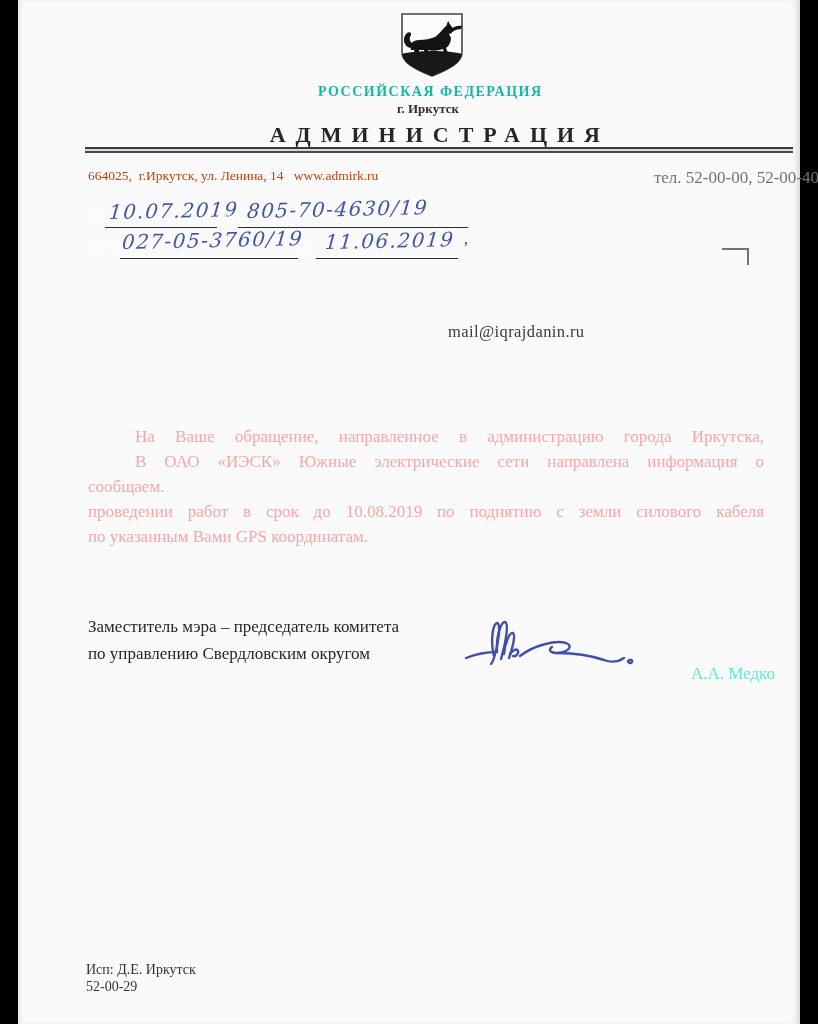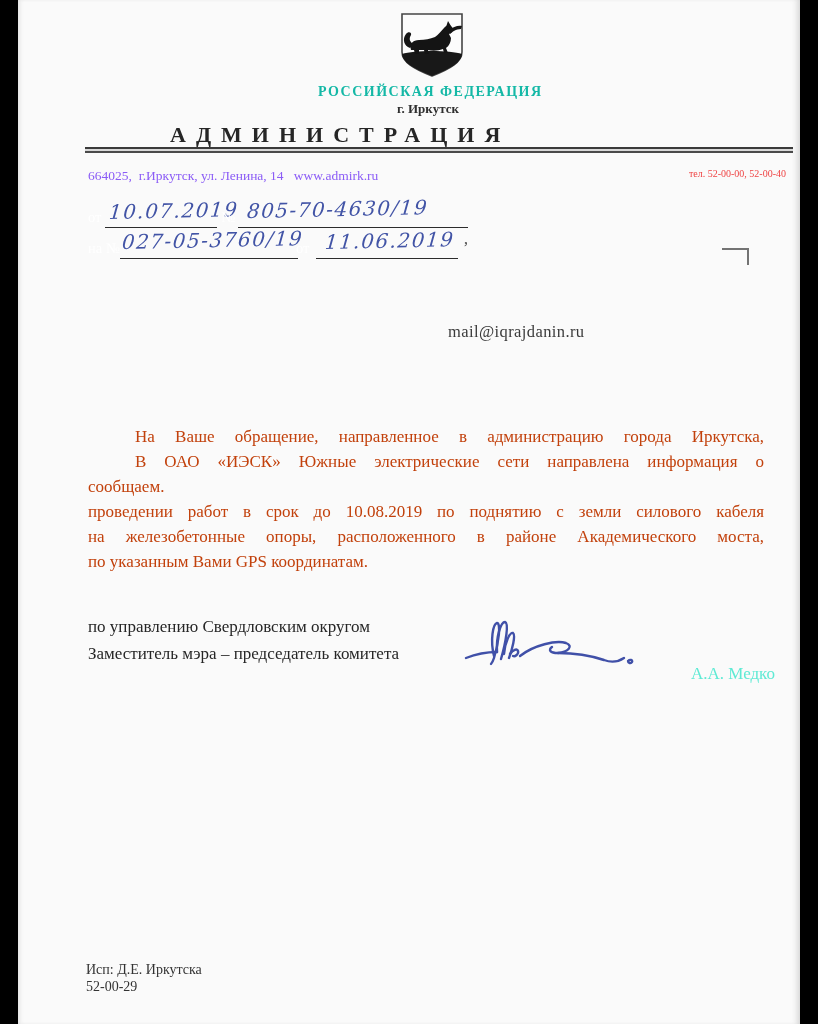--- a/index.html
+++ b/index.html
@@ -13,39 +13,39 @@
   #paper{
     left:18px;top:0;width:782px;height:1024px;
     background:#fafafa;
     box-shadow:inset -6px 0 6px -4px #cfcfcf, inset 4px 0 5px -3px #dcdcdc;
   }
   
   .country{left:318px;top:84px;width:220px;text-align:center;
     font-weight:bold;font-size:14px;letter-spacing:1.5px;white-space:nowrap;color:#14b8a6;}
   .city{left:318px;top:101px;width:220px;text-align:center;
     font-weight:bold;font-size:13px;color:#303030;}
-  .org{left:170px;top:122px;width:440px;text-align:left;
+  .org{left:170px;top:122px;width:440px;text-align:right;
     font-weight:bold;font-size:22px;letter-spacing:10px;white-space:nowrap;color:#262626;font-family:Liberation Serif, serif;}
   .rule{left:85px;top:147px;width:708px;height:1px;
     border-top:2px solid #3a3a3a;border-bottom:2px solid #4a4a4a;background:#d8d8d8;height:2px;}
-  .addr{left:88px;top:168px;font-size:13.5px;color:#8b5cf6;white-space:pre;}
-  .phone{left:536px;top:168px;width:250px;text-align:right;font-size:10px;color:#ef4444;white-space:nowrap;}
+  .addr{left:88px;top:168px;font-size:13.5px;color:#c2410c;white-space:pre;}
+  .phone{left:569px;top:168px;width:250px;text-align:right;font-size:17px;color:#737373;white-space:nowrap;}
   
   .reflabel{font-size:14.5px;color:#ffffff;white-space:nowrap;}
   .uline{height:0;border-bottom:1.6px solid #2c2c2c;}
   .hand{
     font-family:"DejaVu Serif","Liberation Serif",serif;font-style:italic;
     color:#4254a6;font-size:20px;letter-spacing:1.5px;white-space:nowrap;
     transform:rotate(-1.2deg) skewX(-6deg);transform-origin:left bottom;
   }
   .stray{font-size:17px;color:#555;}
   .cornermark{width:25px;height:15px;border-top:2px solid #737373;border-right:2px solid #737373;}
   
   .email{left:448px;top:322px;font-size:16.5px;color:#3a3a3a;letter-spacing:.4px;}
-  .bodyblock{left:88px;top:424px;width:676px;font-size:17px;line-height:25px;color:#c2410c;}
+  .bodyblock{left:88px;top:424px;width:676px;font-size:17px;line-height:25px;color:#fca5a5;}
   .bline{text-align:justify;text-align-last:justify;}
   .bline.last{text-align-last:left;}
   .bline.indent{text-indent:47px;}
   
   .sigtitle{left:88px;top:614px;width:380px;font-size:17px;line-height:26.5px;color:#262626;}
   .signame{left:610px;top:664px;width:165px;text-align:right;font-size:17px;color:#5eead4;white-space:nowrap;}
   .sigink{left:462px;top:610px;}
   
   .exec{left:86px;top:962px;font-size:14px;line-height:16.5px;color:#333;}
   .bar{top:0;height:1024px;background:#000;}
@@ -95,42 +95,41 @@
 <div class="abs stray" style="left:463px;top:238px;">’</div>
 <div class="abs cornermark" style="left:722px;top:248px;"></div>
 
 <div class="abs email">mail@iqrajdanin.ru</div>
 
 <div class="abs bodyblock">
   <div class="bline indent">На Ваше обращение, направленное в администрацию города Иркутска,</div>
   <div class="bline indent">В ОАО «ИЭСК» Южные электрические сети направлена информация о</div>
   <div class="bline last">сообщаем.</div>
   <div class="bline">проведении работ в срок до 10.08.2019 по поднятию с земли силового кабеля</div>
-  <div class="bline">на железобетонные опоры, расположенного в районе Академического моста,</div>
   <div class="bline last">по указанным Вами GPS координатам.</div>
 </div>
 
 <div class="abs sigtitle">
+  <div>Заместитель мэра – председатель комитета</div>
   <div>по управлению Свердловским округом</div>
-  <div>Заместитель мэра – председатель комитета</div>
 </div>
 
 <div class="abs sigink">
   <svg width="180" height="72" viewBox="0 0 180 72">
     <g fill="none" stroke="#4050a8" stroke-width="2.4" stroke-linecap="round" stroke-linejoin="round">
       <path d="M4,48 C14,44 25,42 35,42"></path>
       <path d="M32,46 C28,30 31,14 35,13 C39,13 37,32 32,48 C31,51 30,53 29,54"></path>
       <path d="M35,42 C34,26 39,12 43,12 C47,13 44,32 39,49"></path>
       <path d="M42,44 C43,32 48,22 51,23 C54,25 50,40 47,48"></path>
       <path d="M48,44 C51,40 55,38 56,41 C57,44 53,47 51,46"></path>
       <path d="M58,46 C72,35 94,30 104,33 C112,36 106,42 96,43 C88,43 86,40 90,37"></path>
       <path d="M96,43 C112,43 130,46 142,50 C150,53 156,52 162,48"></path>
       <path d="M166,51 C168,49 171,50 170,52 C169,54 166,53 166,51"></path>
     </g>
   </svg>
 </div>
 
 <div class="abs signame">А.А. Медко</div>
 
 <div class="abs exec">
-  <div>Исп: Д.Е. Иркутска</div>
+  <div>Исп: Д.Е. Иркутск</div>
   <div>52-00-29</div>
 </div>
 
 </body></html>

